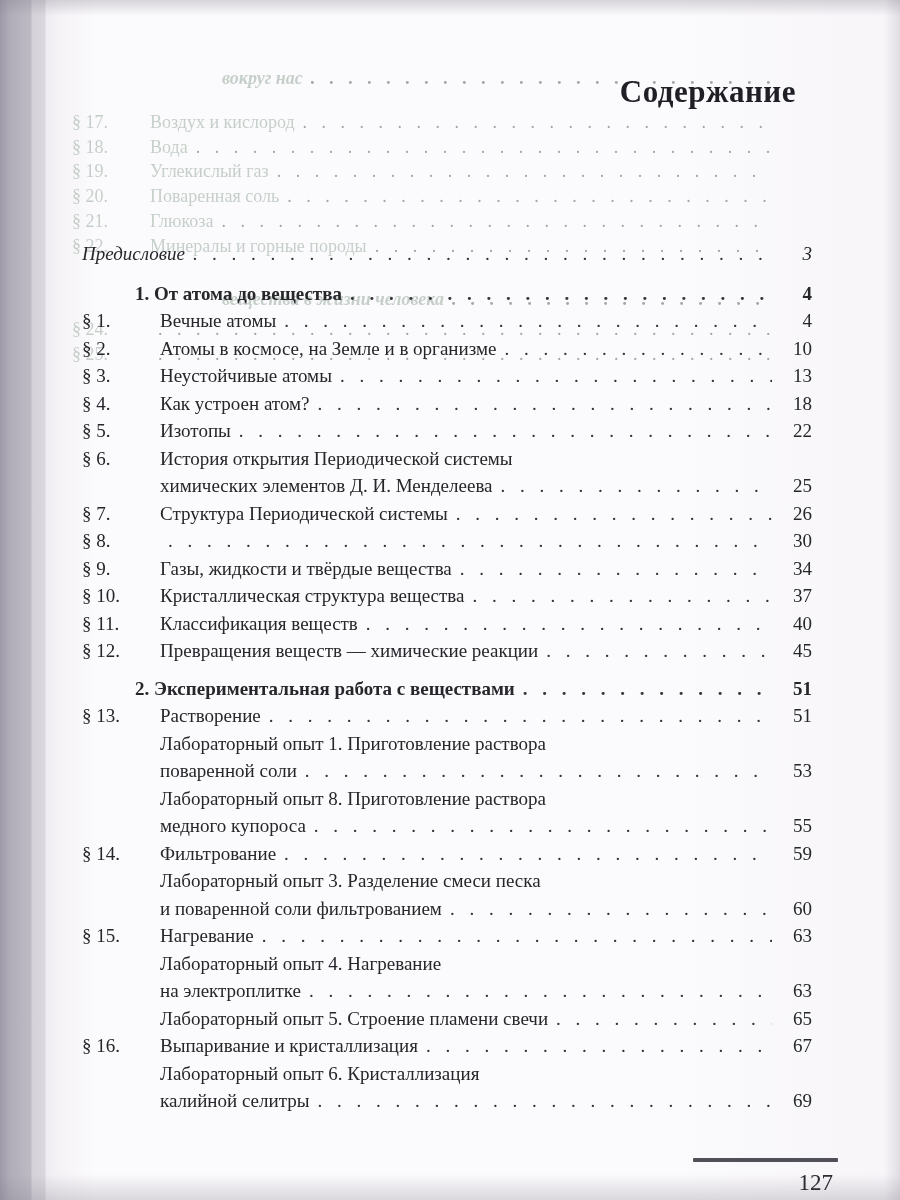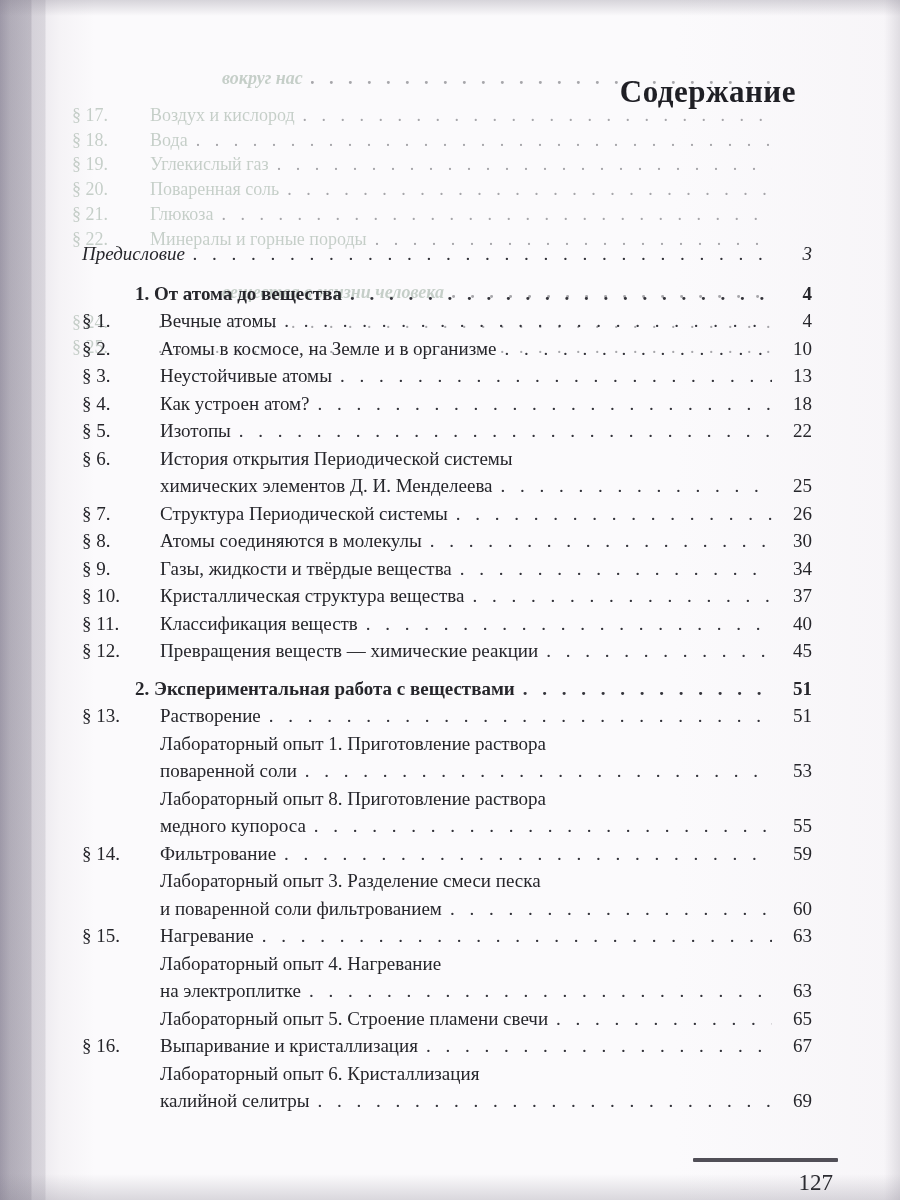--- a/index.html
+++ b/index.html
@@ -31,21 +31,21 @@
     right: 88px;
     top: 66px;
     color: #8ea392;
     opacity: 0.42;
     filter: blur(0.5px);
     pointer-events: none;
   }
   .ghost .row { line-height: 24.8px; font-size: 18px; color: #7d9483; }
   .ghost .leader { color: #7d9483; }
   .ghost .row.gchapter { padding-left: 150px; font-style: italic; font-weight: bold; }
-  .ghost .row.g0 { margin-bottom: 12px; }
+  .ghost .row.g0 { margin-bottom: 19px; }
   .ghost .row.g8 { margin-top: 28px; margin-bottom: 6px; }
 
   
   .title {
     position: absolute;
     top: 58px;
     right: 88px;
     margin: 16px;
     font-size: 31px;
     font-weight: bold;
@@ -224,21 +224,20 @@
         <span class="pagecol">25</span>
       </div>
       <div class="row section">
         <span class="label">§ 7.</span>
         <span class="text">Структура Периодической системы</span>
         <span class="leader"></span>
         <span class="pagecol">26</span>
       </div>
       <div class="row section">
         <span class="label">§ 8.</span>
-        <span class="text">Атомы соединяются в молекулы</span>
         <span class="leader"></span>
         <span class="pagecol">30</span>
       </div>
       <div class="row section">
         <span class="label">§ 9.</span>
         <span class="text">Газы, жидкости и твёрдые вещества</span>
         <span class="leader"></span>
         <span class="pagecol">34</span>
       </div>
       <div class="row section">

